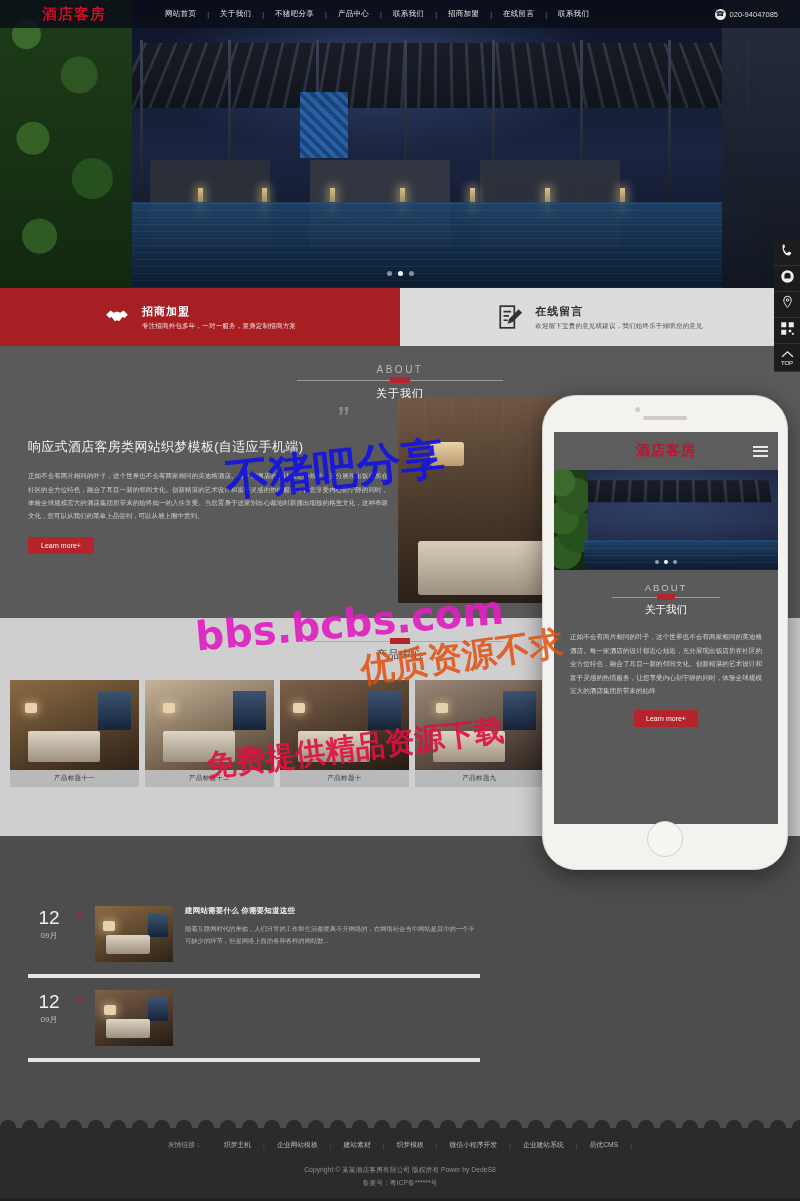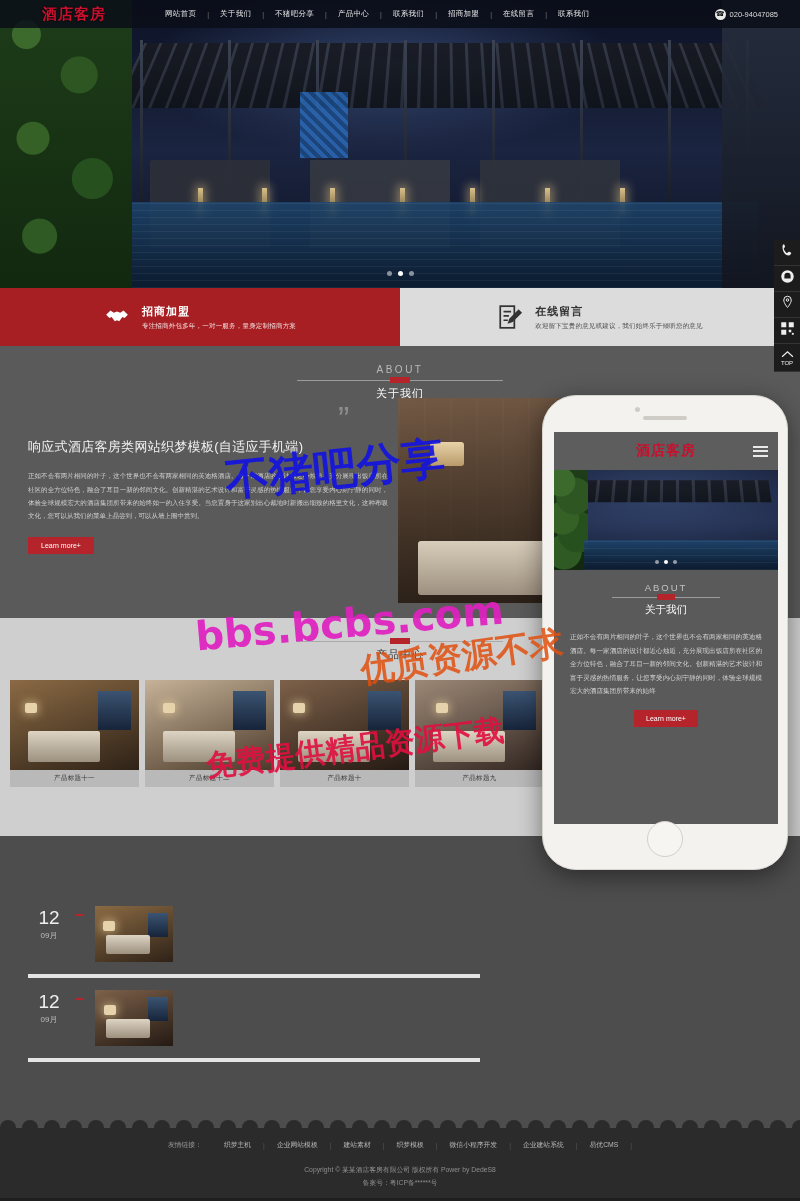--- a/index.html
+++ b/index.html
@@ -508,20 +508,24 @@
       <div class="nrow">
         <div class="ndate">
           <div class="nd-d">12</div>
           <div class="nd-m">09月</div>
         </div>
         <div class="ndash"></div>
         <div class="nimg r1">
           <div class="room-win"></div>
             <div class="room-lamp" style="left:10%"></div>
             <div class="room-bed"></div>
+        </div>
+        <div class="ntext">
+          <div class="nt-title">建网站需要什么 你需要知道这些</div>
+          <div class="nt-desc">随着互联网时代的来临，人们日常的工作和生活都要离不开网络的，在网络社会当中网站是其中的一个不可缺少的环节，但是网络上面的各种各样的网站数...</div>
         </div>
       </div>
       <div class="nrow">
         <div class="ndate">
           <div class="nd-d">12</div>
           <div class="nd-m">09月</div>
         </div>
         <div class="ndash"></div>
         <div class="nimg r3">
           <div class="room-win"></div>

